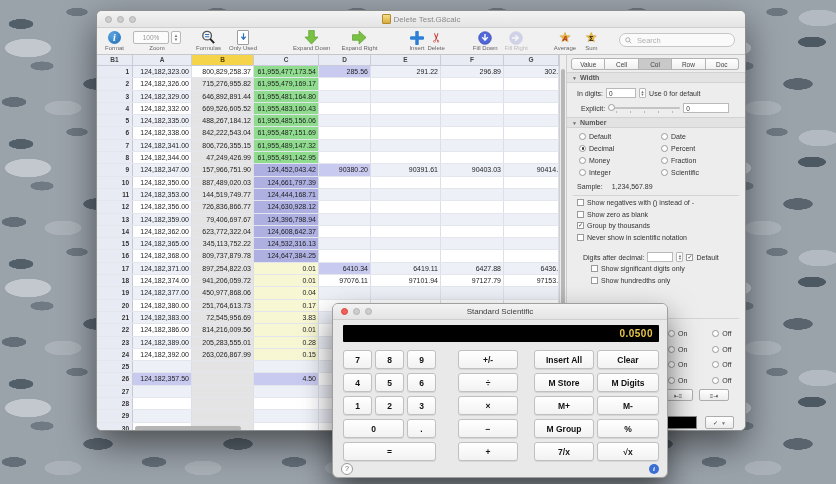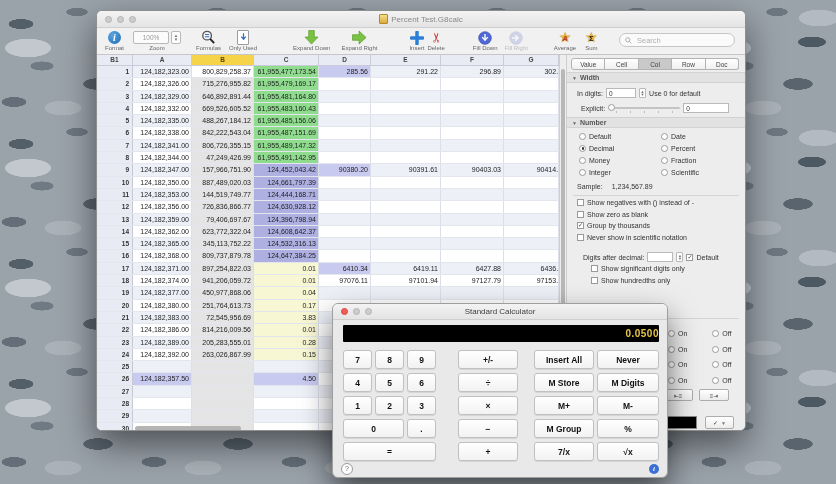--- a/index.html
+++ b/index.html
@@ -108,41 +108,41 @@
   .trow .off{margin-left:22px;}
   .mini-btn{width:28px;height:10px;border:1px solid #adadad;background:linear-gradient(#fff,#ececec);border-radius:2px;display:flex;align-items:center;justify-content:center;font-size:6px;color:#555;}
   .swatch{width:34px;height:11px;background:#000;border:1px solid #888;}
   .cdrop{width:27px;height:11px;border:1px solid #adadad;background:linear-gradient(#fff,#ececec);border-radius:2px;display:flex;align-items:center;justify-content:center;gap:3px;font-size:6px;color:#333;}
   
   .calc{position:absolute;left:332px;top:303px;width:336px;height:175px;background:#e9e9e9;border:1px solid #9f9f9f;
         border-radius:6px;box-shadow:0 14px 30px rgba(0,0,0,.55);box-sizing:border-box;overflow:hidden;}
   .calc .titlebar{height:15px;}
   .calc .title-c{font-size:8px;color:#3e3e3e;}
   .display{position:absolute;left:10px;top:21px;width:316px;height:17px;background:#000;border-radius:1px;
-           color:#e7c64c;font-size:10px;font-weight:bold;display:flex;align-items:center;justify-content:flex-end;box-sizing:border-box;letter-spacing:.5px;}
+           color:#e7c64c;font-size:10px;font-weight:bold;display:flex;align-items:center;justify-content:flex-end;padding-right:6px;box-sizing:border-box;letter-spacing:.5px;}
   .keypad{position:absolute;left:10px;top:46px;display:grid;grid-template-columns:29px 29px 29px 16px 60px 10px 60px 62px;grid-auto-rows:19px;gap:4px 3px;}
   .key{background:linear-gradient(#ffffff,#f2f2f2);border:1px solid #c0c0c0;border-radius:3px;font-size:8.5px;font-weight:bold;color:#111;
        display:flex;align-items:center;justify-content:center;box-shadow:0 1px 0 rgba(0,0,0,.08);}
   .calc-foot{position:absolute;left:0;right:0;bottom:0;height:17px;display:flex;align-items:center;justify-content:space-between;padding:0 8px;}
   .help-btn{width:10px;height:10px;border-radius:50%;border:1px solid #9a9a9a;background:#fdfdfd;color:#667;font-size:7px;display:flex;align-items:center;justify-content:center;}
   .info-btn{width:10px;height:10px;border-radius:50%;background:#3b6fd4;color:#fff;font-size:7px;font-family:"Liberation Serif",serif;font-style:italic;font-weight:bold;display:flex;align-items:center;justify-content:center;}
 </style>
 </head>
 <body>
 
 <div class="win">
   <div class="titlebar">
     <div class="lights">
       <span class="light"></span>
       <span class="light"></span>
       <span class="light"></span>
     </div>
     <div class="title-c">
       <span class="doc-ic"></span>
-      <span>Percent Test.G8calc</span>
+      <span>Delete Test.G8calc</span>
     </div>
   </div>
 
   <div class="toolbar" id="toolbar">
     <div class="tb-item tb-format">
         <div class="ichold">
           <span class="ic-format">i</span>
         </div>
         <span>Format</span>
       </div>
@@ -733,35 +733,35 @@
 </div>
 
 <div class="calc">
   <div class="titlebar">
     <div class="lights">
       <span class="light red"></span>
       <span class="light"></span>
       <span class="light"></span>
     </div>
     <div class="title-c">
-        <span>Standard Calculator</span>
+        <span>Standard Scientific</span>
       </div>
   </div>
   <div class="display">
     <span>0.0500</span>
   </div>
   <div class="keypad" id="keypad">
       <div class="key">7</div>
       <div class="key">8</div>
       <div class="key">9</div>
       <span></span>
       <div class="key">+/-</div>
       <span></span>
       <div class="key">Insert All</div>
-      <div class="key">Never</div>
+      <div class="key">Clear</div>
       <div class="key">4</div>
       <div class="key">5</div>
       <div class="key">6</div>
       <span></span>
       <div class="key">÷</div>
       <span></span>
       <div class="key">M Store</div>
       <div class="key">M Digits</div>
       <div class="key">1</div>
       <div class="key">2</div>

